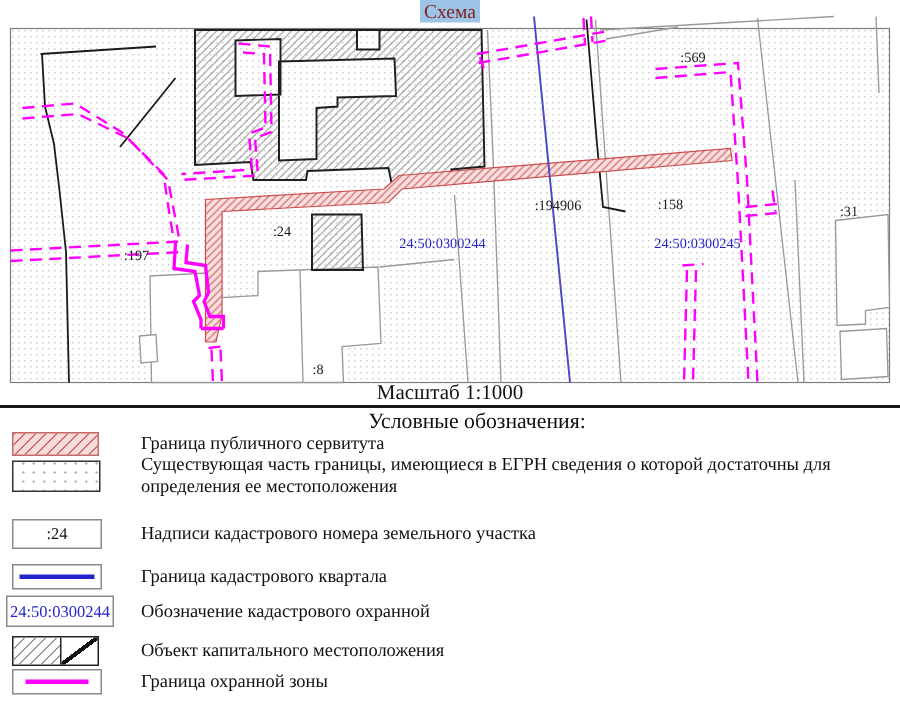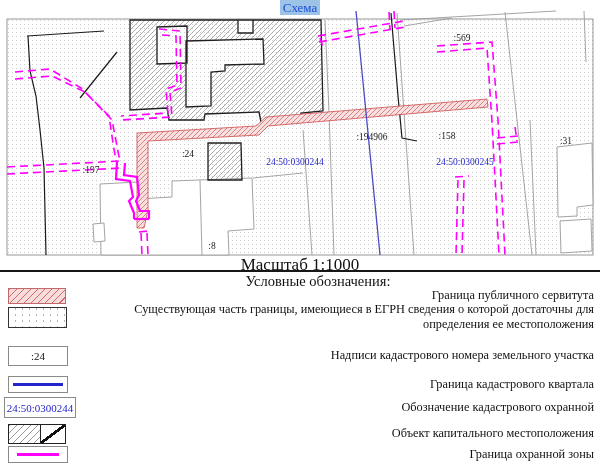--- a/index.html
+++ b/index.html
@@ -1,24 +1,24 @@
 <!DOCTYPE html>
 <html><head>
 <meta charset="utf-8">
 <style>
   html,body{margin:0;padding:0;background:#fff;}
   .page{position:relative;width:600px;height:469px;background:#fff;overflow:hidden;
         font-family:"Liberation Serif",serif;color:#111;}
   .title{position:absolute;top:0;left:0;width:100%;text-align:center;font-size:13px;}
-  .title .hl{background:#9dc3e6;color:#1d4ed8;padding:0 3px;}
+  .title .hl{background:#9dc3e6;color:#7f1d1d;padding:0 3px;}
   #map{position:absolute;top:9px;left:0;}
-  .scale{position:absolute;top:255px;left:0;width:100%;text-align:center;font-size:17px;}
+  .scale{position:absolute;top:255px;left:0;width:100%;text-align:center;font-size:14px;}
   .divider{position:absolute;top:270px;left:0;width:600px;height:2px;background:#161616;}
   .lheading{position:absolute;top:273px;left:0;width:100%;text-align:center;font-size:14.5px;margin-left:18px;}
-  .lrow{position:absolute;left:8px;display:flex;align-items:center;text-align:right;}
+  .lrow{position:absolute;left:8px;display:flex;align-items:center;}
   .symwrap{flex:0 0 86px;display:flex;align-items:center;}
   .ltext{font-size:12.3px;line-height:1.25;width:500px;}
   .s1{width:56px;height:14px;border:1px solid #c46a6a;
       background-color:#f7dcdc;
       background-image:repeating-linear-gradient(135deg,rgba(210,100,100,.95) 0 1px,transparent 1px 5px);}
   .s2{width:57px;height:19px;border:1.5px solid #333;background-color:#fff;
       background-image:radial-gradient(#b3b3b3 .8px,transparent 1px);
       background-size:7px 6px;background-position:3px 4px;}
   .s3{width:58px;height:18px;border:1px solid #8a8a8a;display:flex;align-items:center;justify-content:center;
       font-size:11px;color:#111;}

